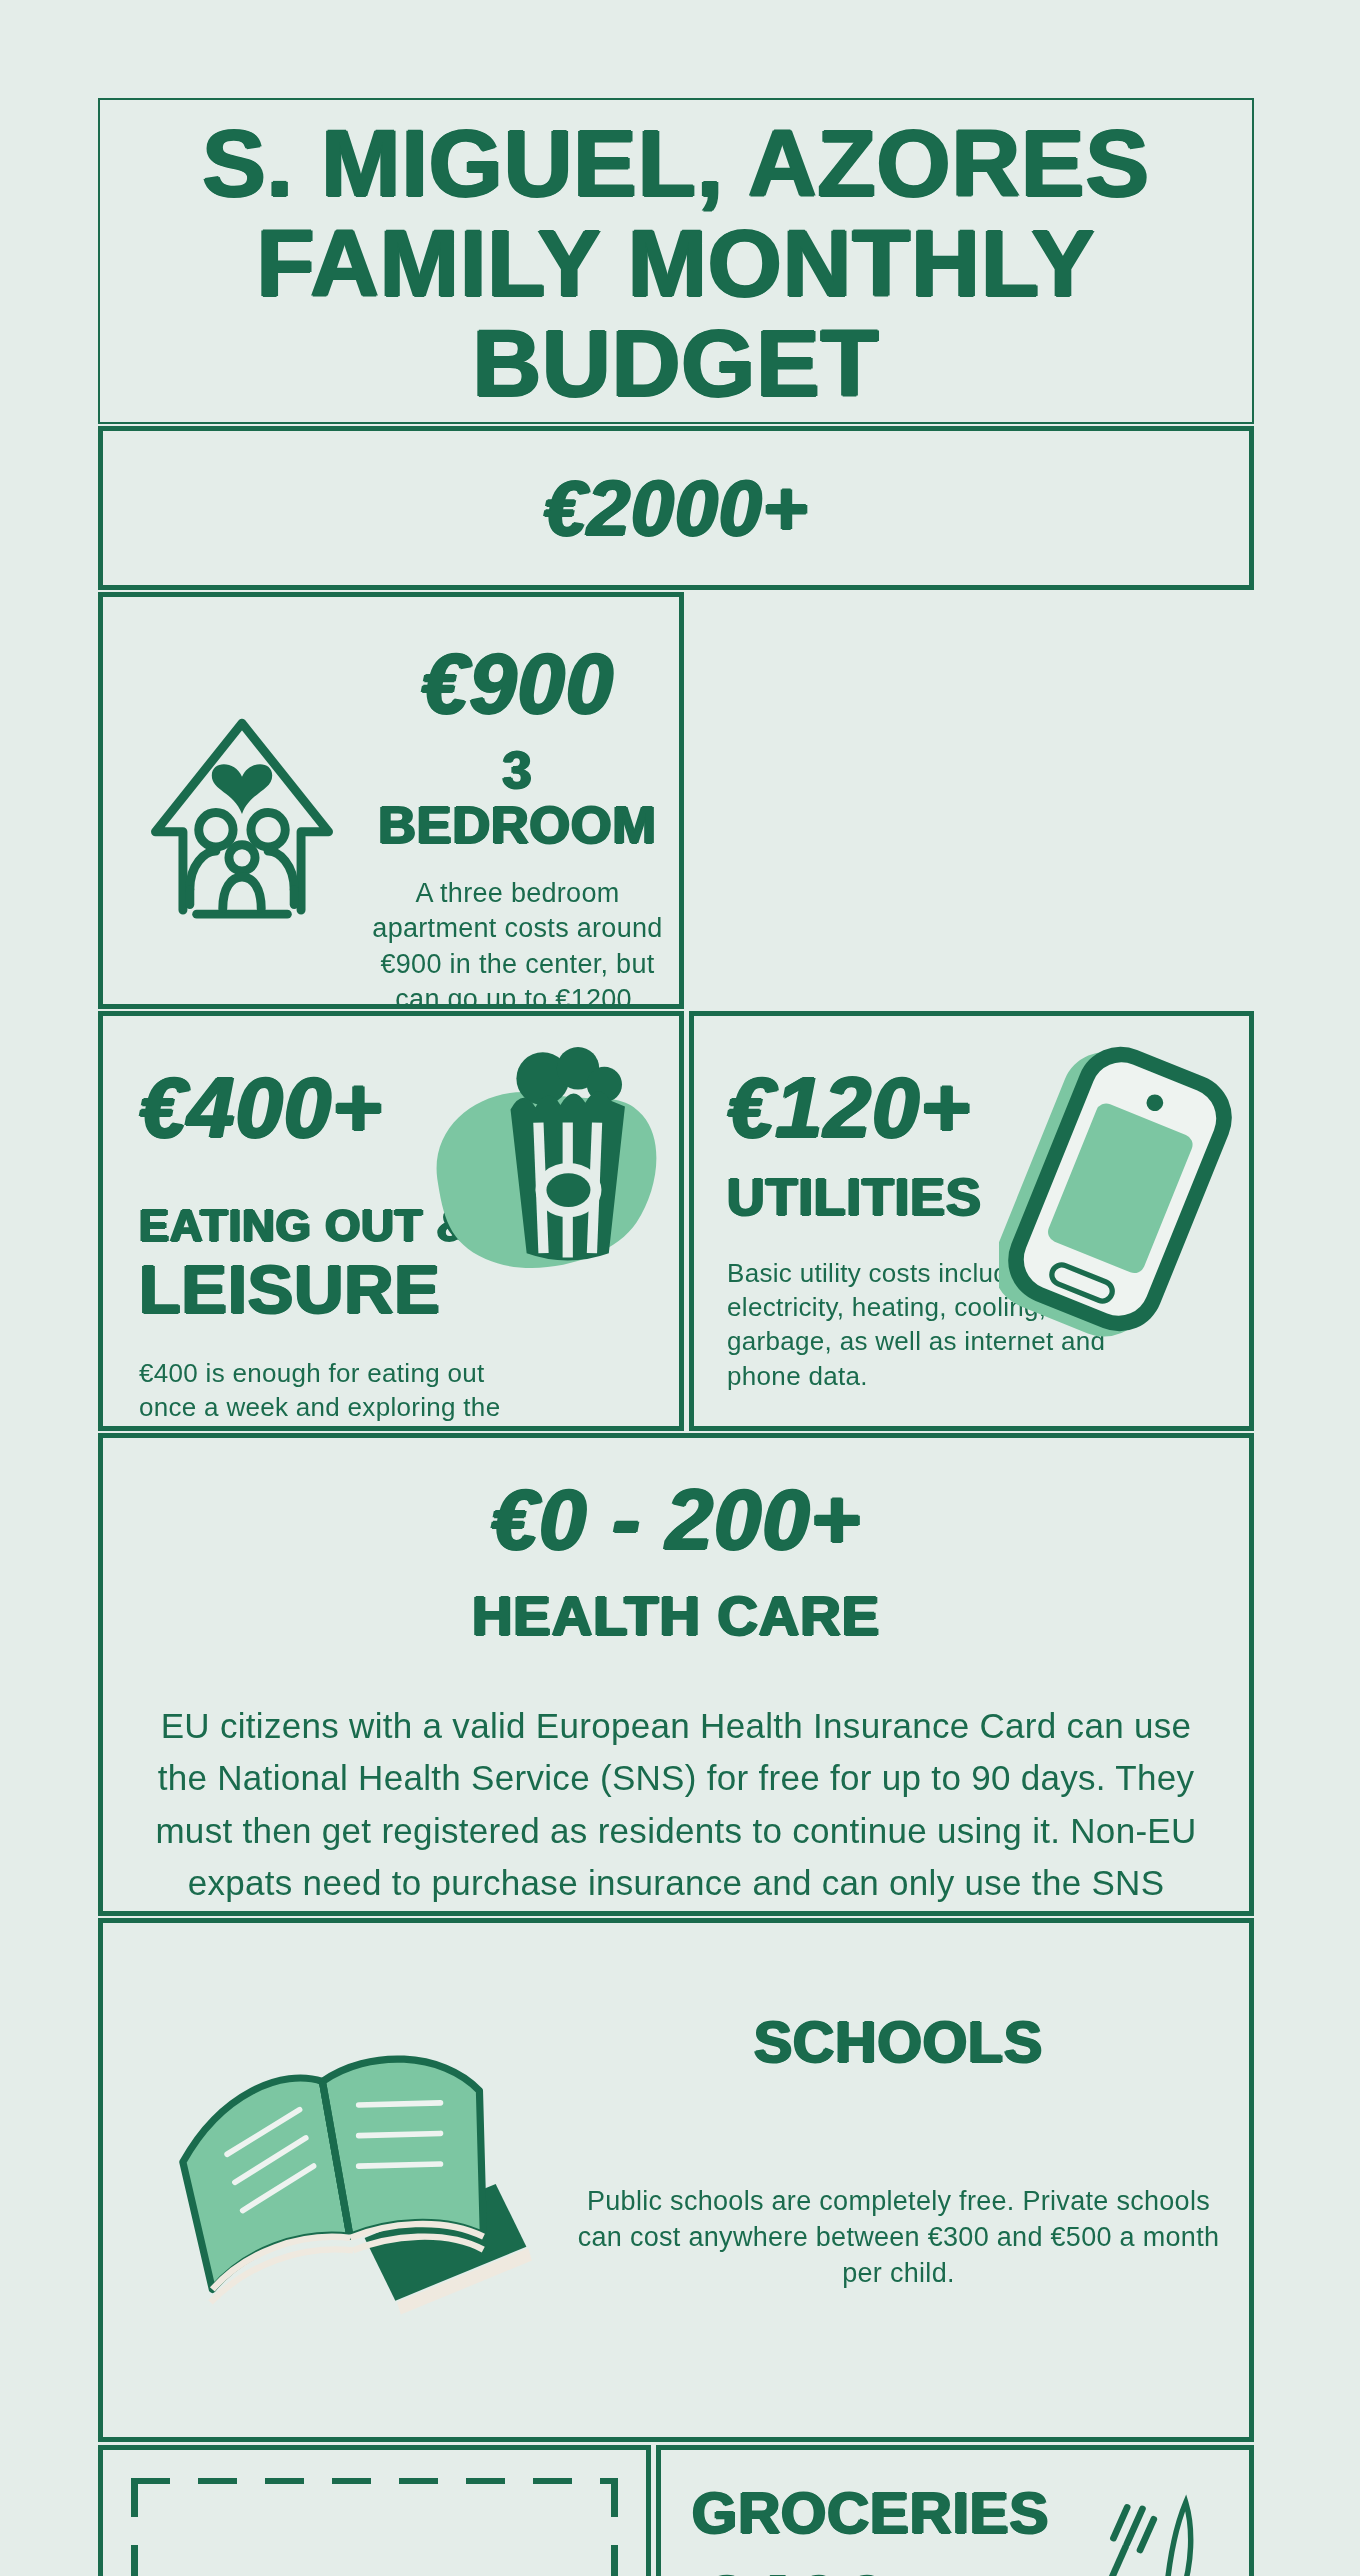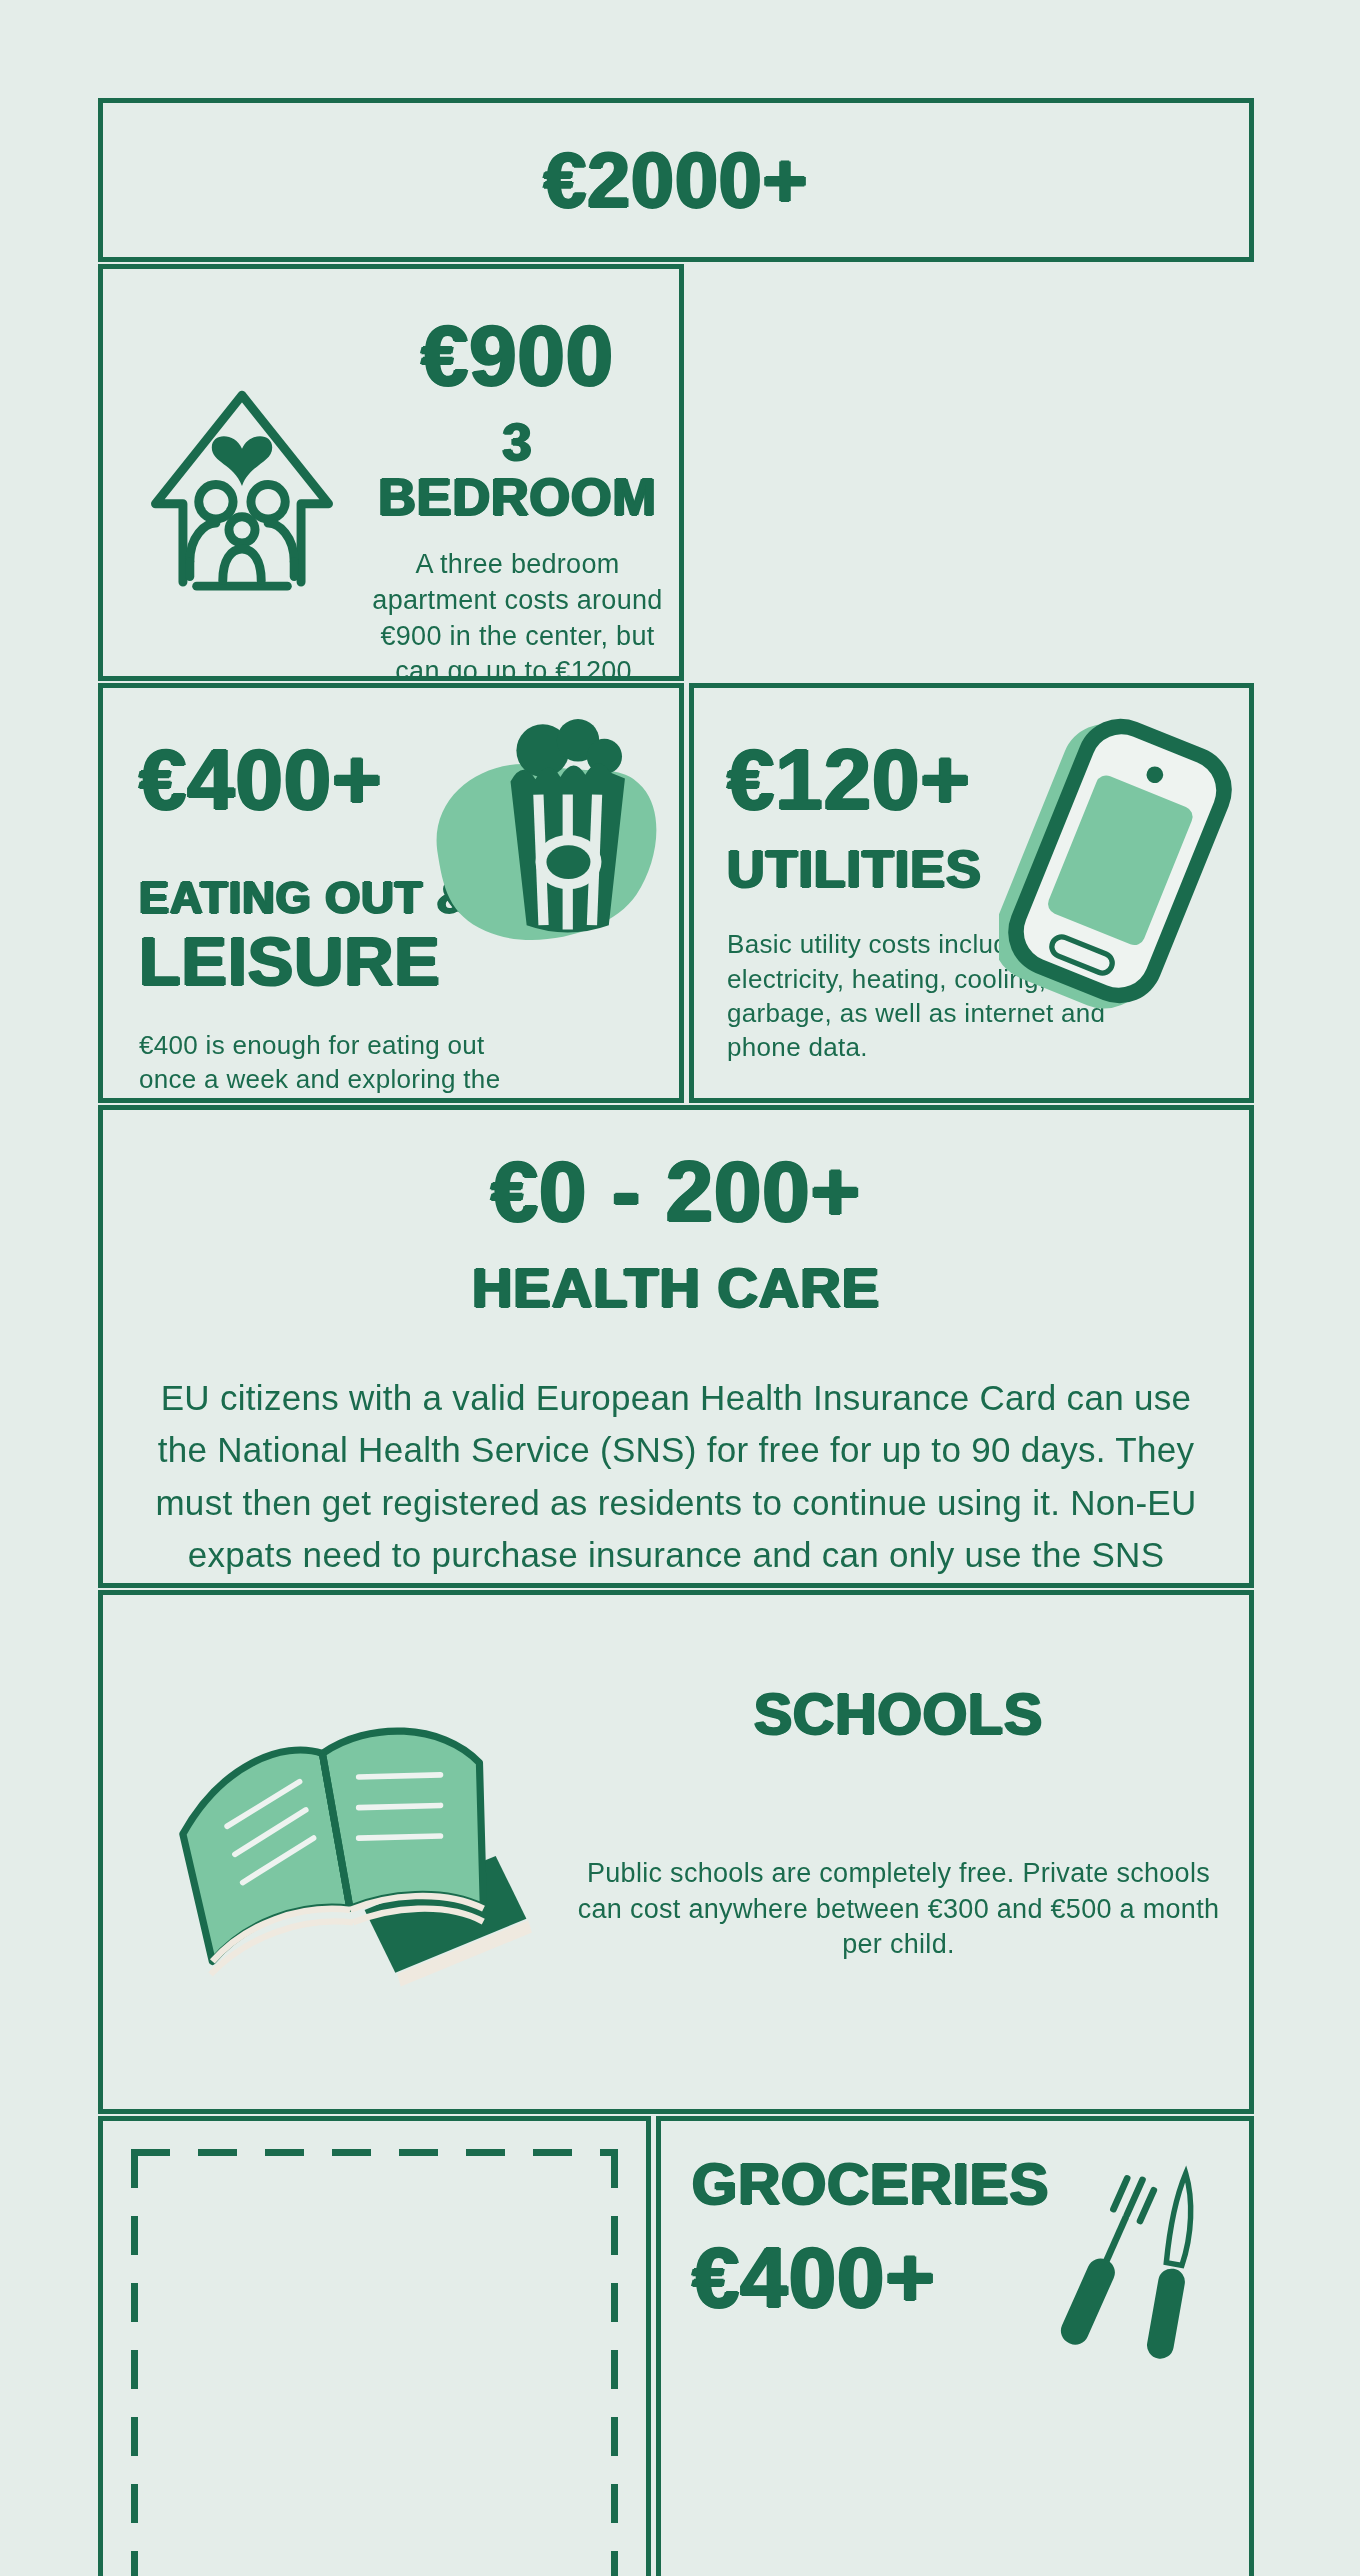--- a/index.html
+++ b/index.html
@@ -7,21 +7,21 @@
     --paper:#eef3f0; --cream:#efe9df; --navy:#243a66;
   }
   html,body{margin:0;padding:0;}
   body{background:var(--background);font-family:"Liberation Sans",sans-serif;color:var(--ink);}
   .page{position:relative;width:1360px;height:3091px;background:var(--background);overflow:hidden;}
   .stack{position:absolute;left:98px;top:98px;width:1156px;display:flex;flex-direction:column;gap:2.1px;}
   .card{box-sizing:border-box;border:5.2px solid var(--ink);position:relative;overflow:hidden;background:var(--background);}
   .row{display:flex;gap:5.2px;}
   .heavy{font-weight:bold;letter-spacing:1px;
          text-shadow:1.5px 0 0 currentColor,-1.5px 0 0 currentColor,0 1px 0 currentColor,0 -1px 0 currentColor;}
-  .amount{font-size:85px;line-height:1.02;}
+  .amount{font-size:85px;line-height:1.02;font-style:italic;}
   .sub{font-size:52px;line-height:1.05;}
   .body{font-size:27px;line-height:1.32;letter-spacing:0.3px;margin:0;}
   .center{text-align:center;}
 
   .title-card{height:326px;border-width:2.6px;display:flex;justify-content:center;}
   .title{font-size:95px;line-height:1.05;text-align:center;padding-top:14.4px;}
 
   .total-card{height:164px;display:flex;align-items:center;justify-content:center;}
   .total-card .amount{font-size:77px;}
 
@@ -68,20 +68,27 @@
   .groceries-card .icon-abs{right:31px;top:31px;}
   .groceries-card .sub{font-size:58px;}
   .groceries-card .amount{margin-top:19.6px;}
 </style>
 </head>
 <body>
 
 <div class="page">
   <div class="stack">
 
+    <section class="card title-card">
+      <div class="title heavy">
+        <div>S. MIGUEL, AZORES</div>
+        <div>FAMILY MONTHLY</div>
+        <div>BUDGET</div>
+      </div>
+    </section>
 
     <section class="card total-card">
       <div class="amount heavy">€2000+</div>
     </section>
 
     <div class="row row1">
       <section class="card housing-card">
         <div class="house-wrap">
           <svg width="206" height="237" viewBox="0 0 300 345">
             <g fill="none" stroke="var(--ink)" stroke-width="13" stroke-linecap="round" stroke-linejoin="round">

